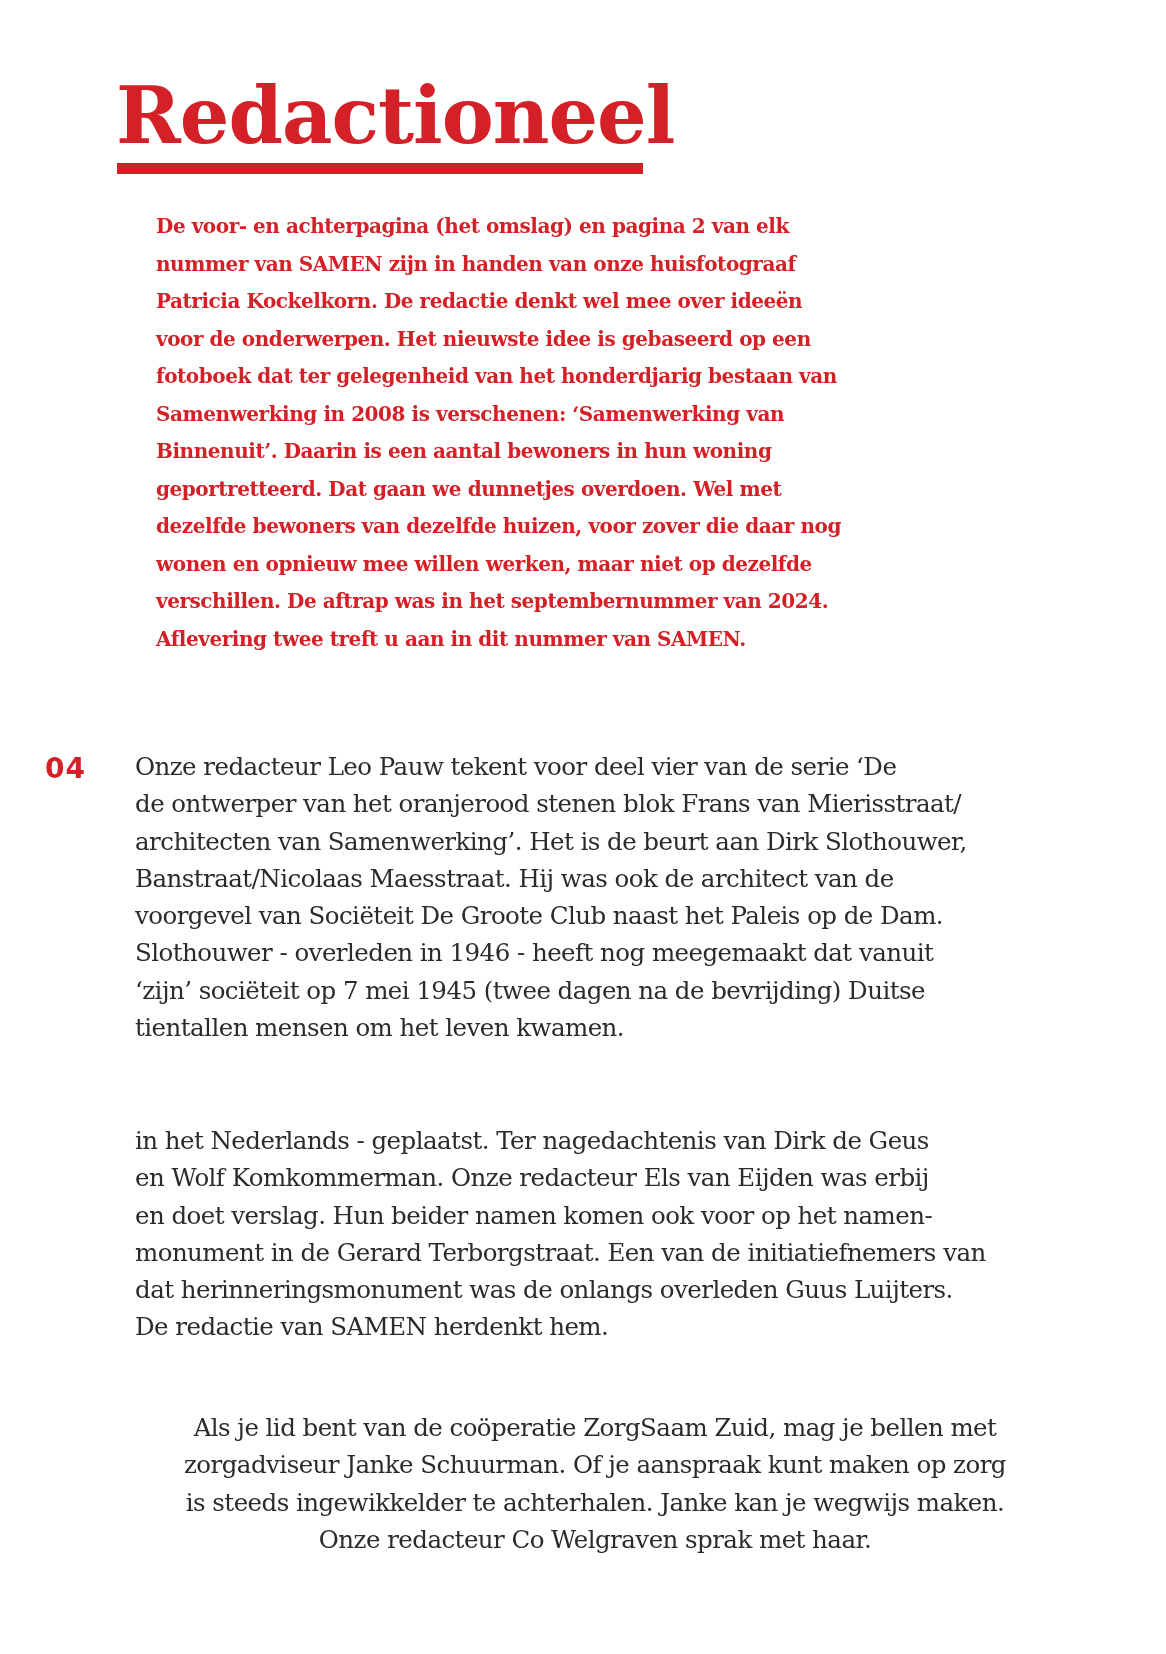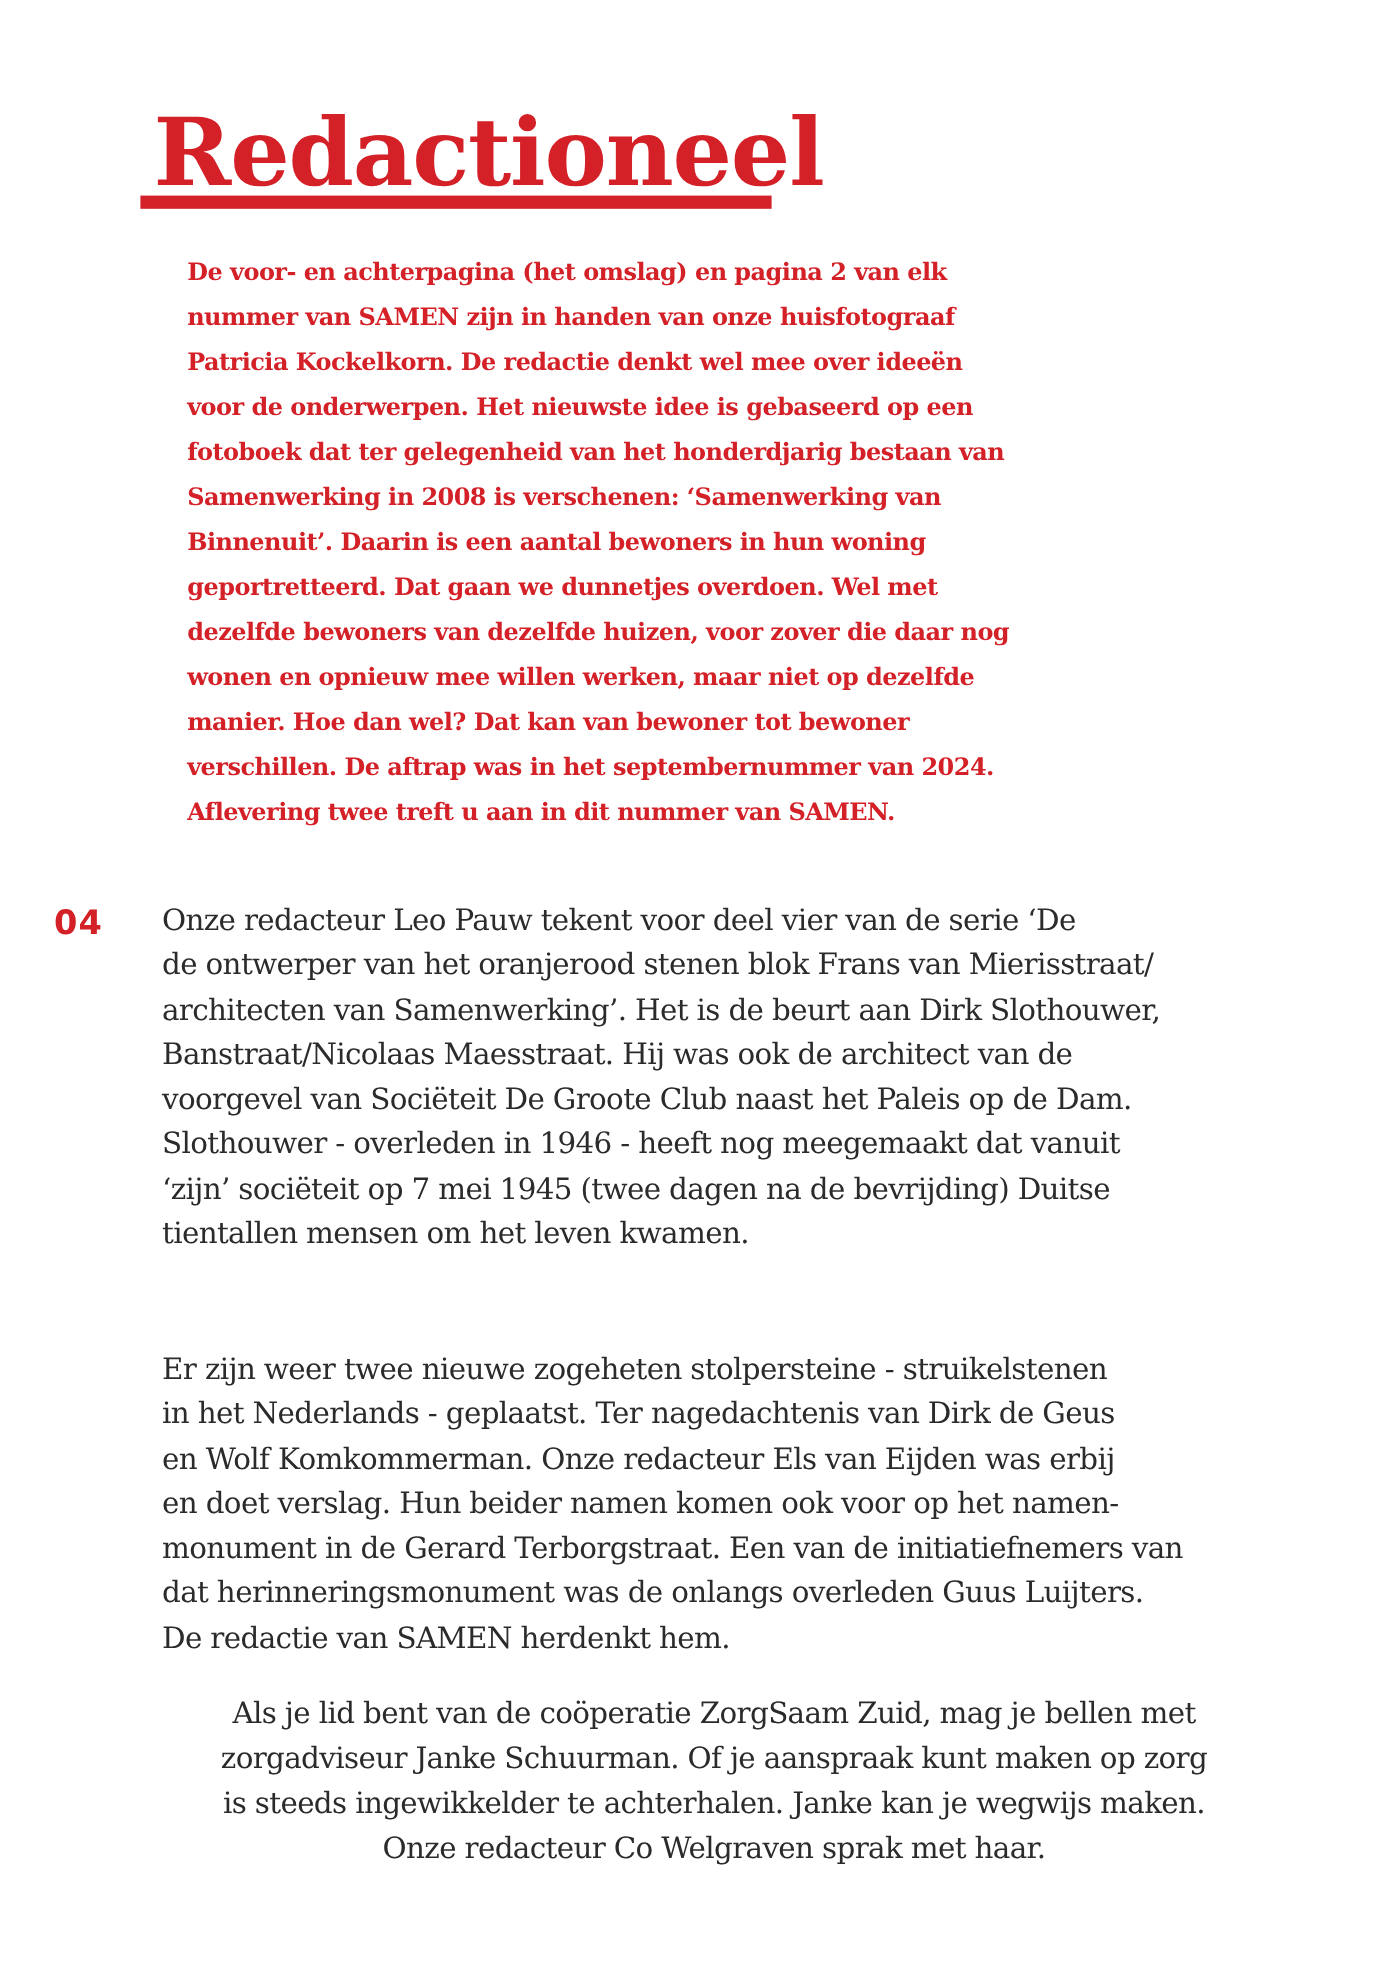--- a/index.html
+++ b/index.html
@@ -11,21 +11,21 @@
     width: 1166px;
     height: 1654px;
     position: relative;
     overflow: hidden;
     font-family: "DejaVu Serif", serif;
   }
   .title {
     position: absolute;
     left: 116px;
     top: 66px;
-    margin: 12px;
+    margin: 0;
     font-family: "DejaVu Serif", serif;
     font-weight: bold;
     font-size: 78px;
     line-height: 100px;
     letter-spacing: -1px;
     color: #d42027;
   }
   .title-rule {
     position: absolute;
     left: 117px;
@@ -86,40 +86,38 @@
   <span class="line">De voor- en achterpagina (het omslag) en pagina 2 van elk</span>
   <span class="line">nummer van SAMEN zijn in handen van onze huisfotograaf</span>
   <span class="line">Patricia Kockelkorn. De redactie denkt wel mee over ideeën</span>
   <span class="line">voor de onderwerpen. Het nieuwste idee is gebaseerd op een</span>
   <span class="line">fotoboek dat ter gelegenheid van het honderdjarig bestaan van</span>
   <span class="line">Samenwerking in 2008 is verschenen: ‘Samenwerking van</span>
   <span class="line">Binnenuit’. Daarin is een aantal bewoners in hun woning</span>
   <span class="line">geportretteerd. Dat gaan we dunnetjes overdoen. Wel met</span>
   <span class="line">dezelfde bewoners van dezelfde huizen, voor zover die daar nog</span>
   <span class="line">wonen en opnieuw mee willen werken, maar niet op dezelfde</span>
-  <span class="line">manier. Hoe dan wel? Dat kan van bewoner tot bewoner</span>
   <span class="line">verschillen. De aftrap was in het septembernummer van 2024.</span>
   <span class="line">Aflevering twee treft u aan in dit nummer van SAMEN.</span>
 </p>
 
 <div class="page-number">04</div>
 
 <p class="body-para p1">
   <span class="line">Onze redacteur Leo Pauw tekent voor deel vier van de serie ‘De</span>
   <span class="line">de ontwerper van het oranjerood stenen blok Frans van Mierisstraat/</span>
   <span class="line">architecten van Samenwerking’. Het is de beurt aan Dirk Slothouwer,</span>
   <span class="line">Banstraat/Nicolaas Maesstraat. Hij was ook de architect van de</span>
   <span class="line">voorgevel van Sociëteit De Groote Club naast het Paleis op de Dam.</span>
   <span class="line">Slothouwer - overleden in 1946 - heeft nog meegemaakt dat vanuit</span>
   <span class="line">‘zijn’ sociëteit op 7 mei 1945 (twee dagen na de bevrijding) Duitse</span>
   <span class="line">tientallen mensen om het leven kwamen.</span>
 </p>
 
 <p class="body-para p2">
-  <span class="line">Er zijn weer twee nieuwe zogeheten stolpersteine - struikelstenen</span>
   <span class="line">in het Nederlands - geplaatst. Ter nagedachtenis van Dirk de Geus</span>
   <span class="line">en Wolf Komkommerman. Onze redacteur Els van Eijden was erbij</span>
   <span class="line">en doet verslag. Hun beider namen komen ook voor op het namen-</span>
   <span class="line">monument in de Gerard Terborgstraat. Een van de initiatiefnemers van</span>
   <span class="line">dat herinneringsmonument was de onlangs overleden Guus Luijters.</span>
   <span class="line">De redactie van SAMEN herdenkt hem.</span>
 </p>
 
 <p class="body-para p3">
   <span class="line">Als je lid bent van de coöperatie ZorgSaam Zuid, mag je bellen met</span>

